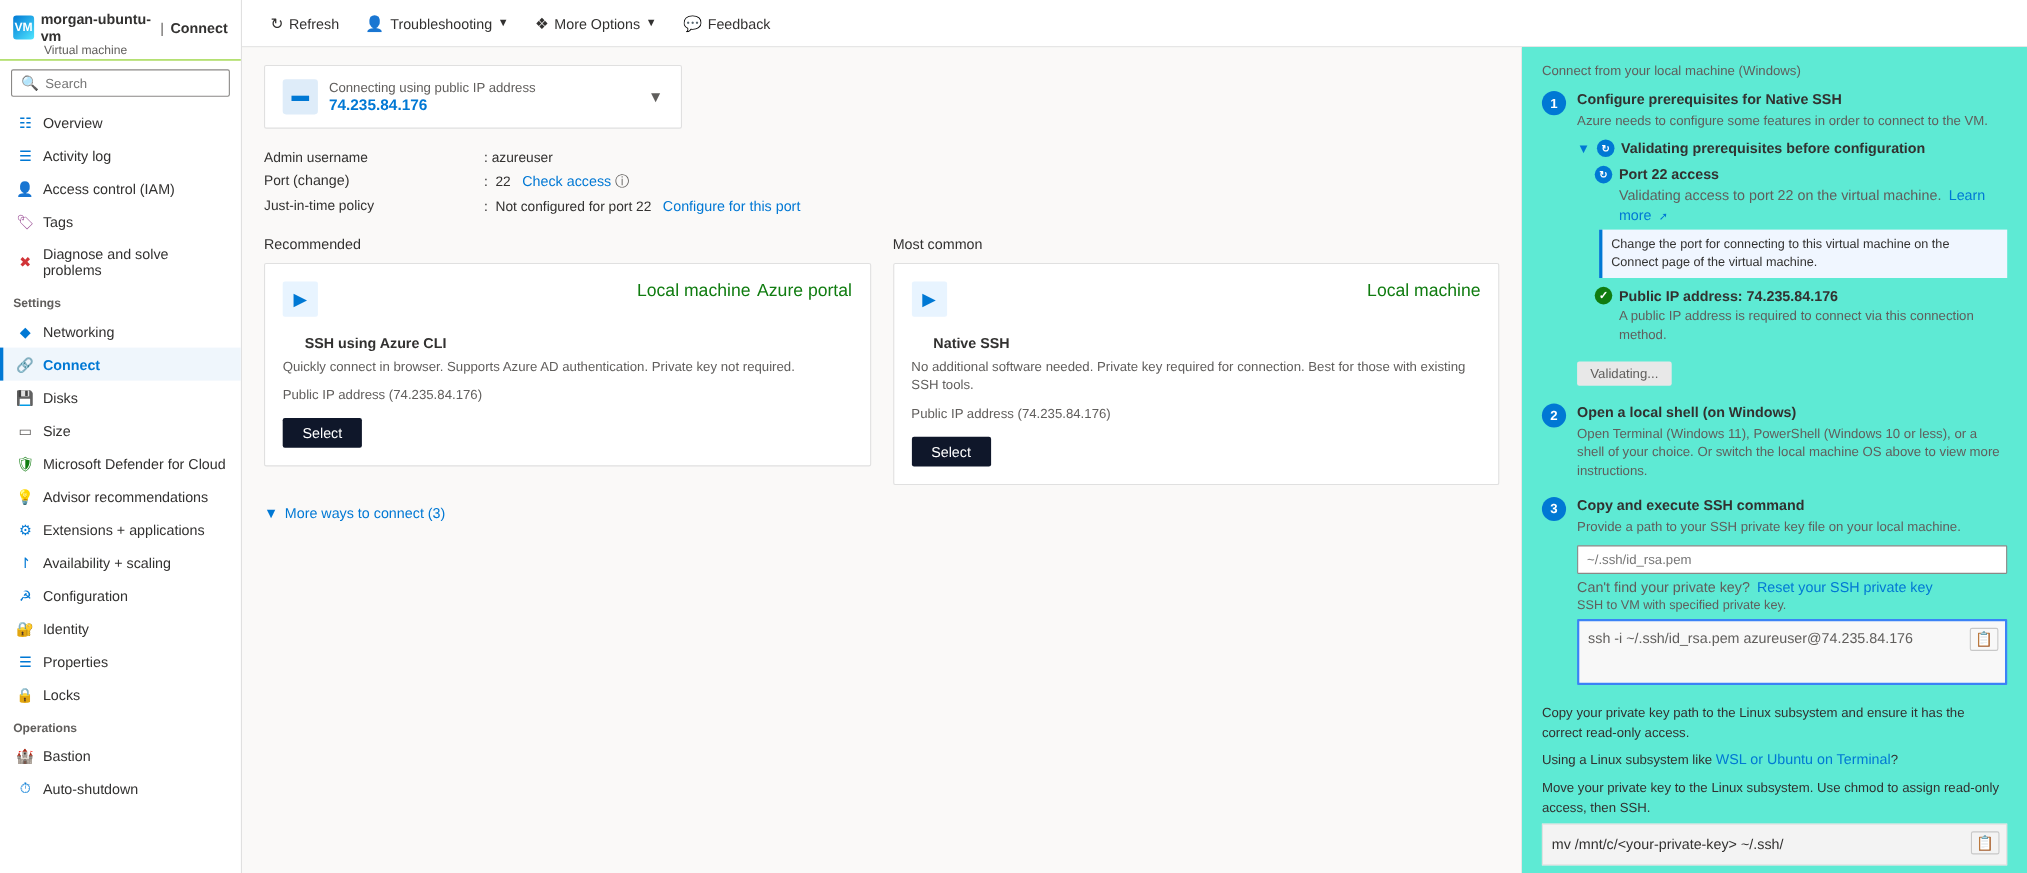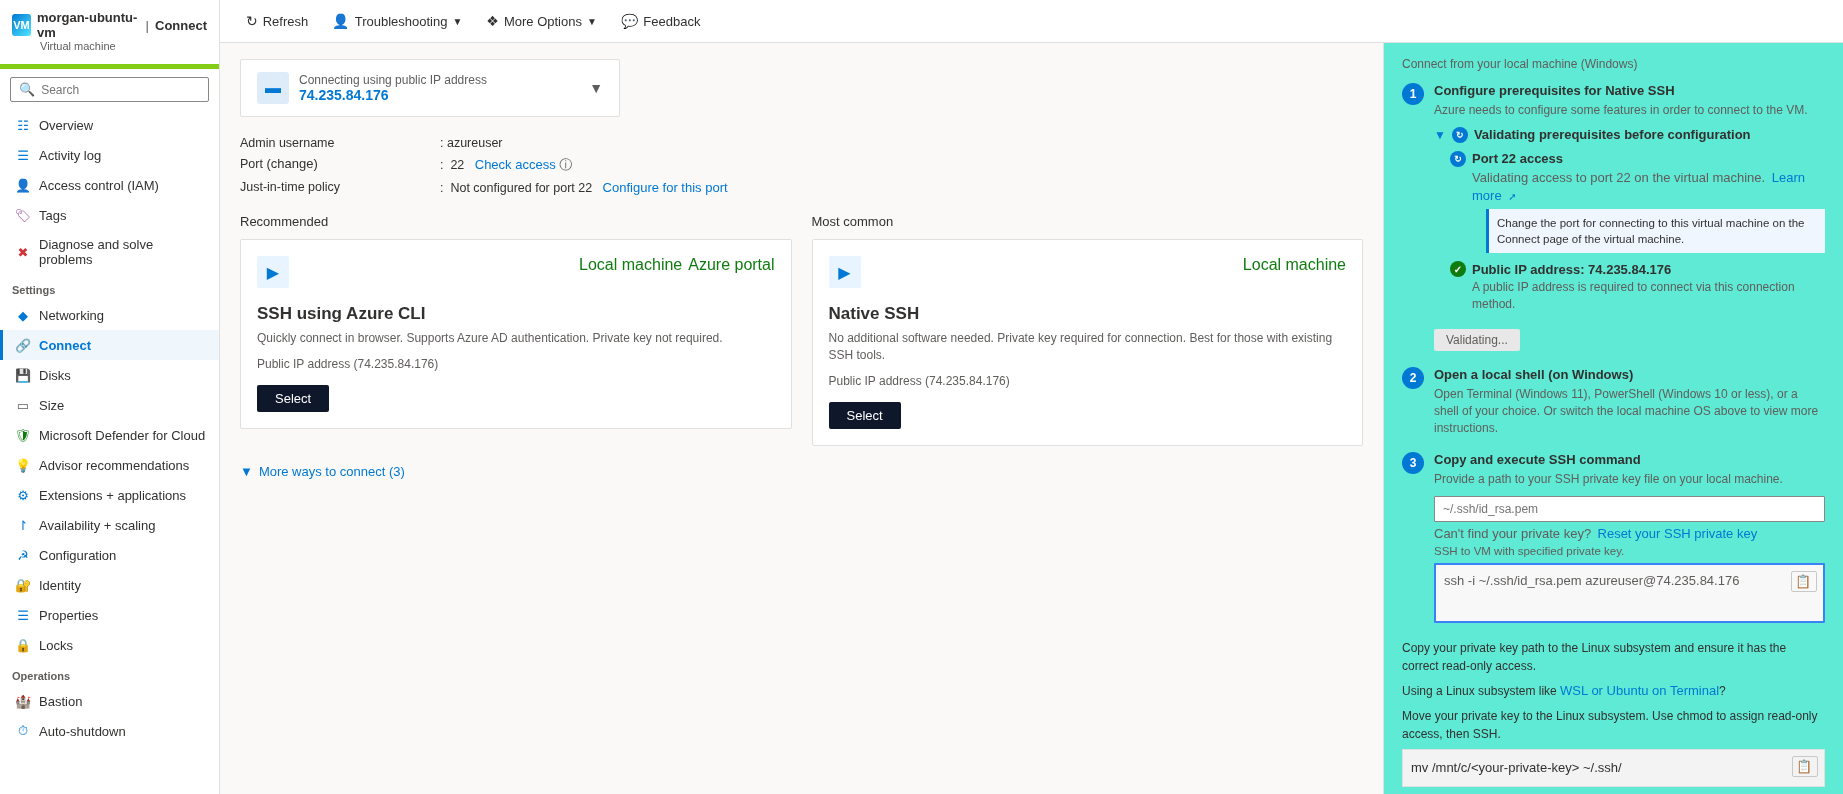--- a/index.html
+++ b/index.html
@@ -10,22 +10,22 @@
       width: 220px;
       min-width: 220px;
       background: #fff;
       border-right: 1px solid #e0e0e0;
       display: flex;
       flex-direction: column;
       overflow-y: auto;
       overflow-x: hidden;
     }
     .sidebar-header {
-      padding: 10px 12px 12px 12px;
-      border-bottom: 5px solid #84cc16;
+      padding: 10px 12px 2px 12px;
+      border-bottom: 1px solid #84cc16;
     }
     .vm-title {
       display: flex;
       align-items: center;
       gap: 6px;
       font-size: 14px;
       font-weight: 600;
       color: #323130;
     }
     .vm-icon {
@@ -138,21 +138,21 @@
     .connect-card {
       border: 1px solid #e0e0e0;
       border-radius: 2px;
       background: #fff;
       padding: 16px;
       margin-bottom: 10px;
     }
     .card-icon { width: 32px; height: 32px; background: #e8f4ff; border-radius: 2px; display: flex; align-items: center; justify-content: center; margin-bottom: 8px; }
     .card-tags { display: flex; gap: 6px; }
     .card-tag { font-size: 16px; color: #107c10; font-weight: 500; cursor: pointer; }
-    .card-title { font-size: 17px; font-weight: 600; color: #323130; margin-bottom: 6px; }
+    .card-title { font-size: 13px; font-weight: 600; color: #323130; margin-bottom: 6px; margin-left: 20px; }
     .card-desc { font-size: 12px; color: #605e5c; line-height: 1.4; margin-bottom: 10px; }
     .card-ip { font-size: 12px; color: #605e5c; margin-bottom: 14px; }
     .card-select-btn {
       background: #0f172a; color: #fff; border: none;
       padding: 6px 18px; font-size: 13px; cursor: pointer; border-radius: 2px;
     }
 
     .more-ways {
       display: flex; align-items: center; gap: 6px;
       color: #0078d4; cursor: pointer; font-size: 13px;
@@ -180,21 +180,21 @@
     .step-content { flex: 1; }
     .step-title { font-size: 13px; font-weight: 700; color: #323130; margin-bottom: 4px; }
     .step-desc { font-size: 12px; color: #605e5c; line-height: 1.4; }
 
     .prereq-section { margin: 8px 0 0 0; }
     .prereq-header { display: flex; align-items: center; gap: 6px; font-size: 12.5px; font-weight: 600; color: #323130; margin-bottom: 8px; cursor: pointer; }
     .prereq-item { margin-left: 16px; margin-bottom: 8px; }
     .prereq-item-header { display: flex; align-items: center; gap: 6px; font-size: 12.5px; font-weight: 600; color: #323130; margin-bottom: 2px; }
     .prereq-item-desc { font-size: 12px; color: #605e5c; line-height: 1.4; margin-left: 22px; }
     .prereq-item-desc .link { color: #0078d4; cursor: pointer; }
-    .info-note { background: #f0f6ff; border-left: 3px solid #0078d4; padding: 6px 8px; font-size: 11.5px; color: #323130; margin: 4px 0 0 36px; line-height: 1.4; }
+    .info-note { background: #f0f6ff; border-left: 3px solid #0078d4; padding: 6px 8px; font-size: 11.5px; color: #323130; margin: 4px 0 0 4px; line-height: 1.4; }
 
     .status-icon-blue { width: 16px; height: 16px; background: #0078d4; border-radius: 50%; display: flex; align-items: center; justify-content: center; color: white; font-size: 10px; flex-shrink: 0; }
     .status-icon-green { width: 16px; height: 16px; background: #107c10; border-radius: 50%; display: flex; align-items: center; justify-content: center; color: white; font-size: 10px; flex-shrink: 0; }
 
     .validating-btn {
       display: inline-block;
       background: #e8e8e8; color: #605e5c;
       padding: 4px 12px; font-size: 12px;
       border-radius: 2px; margin: 8px 0 0 0;
     }

